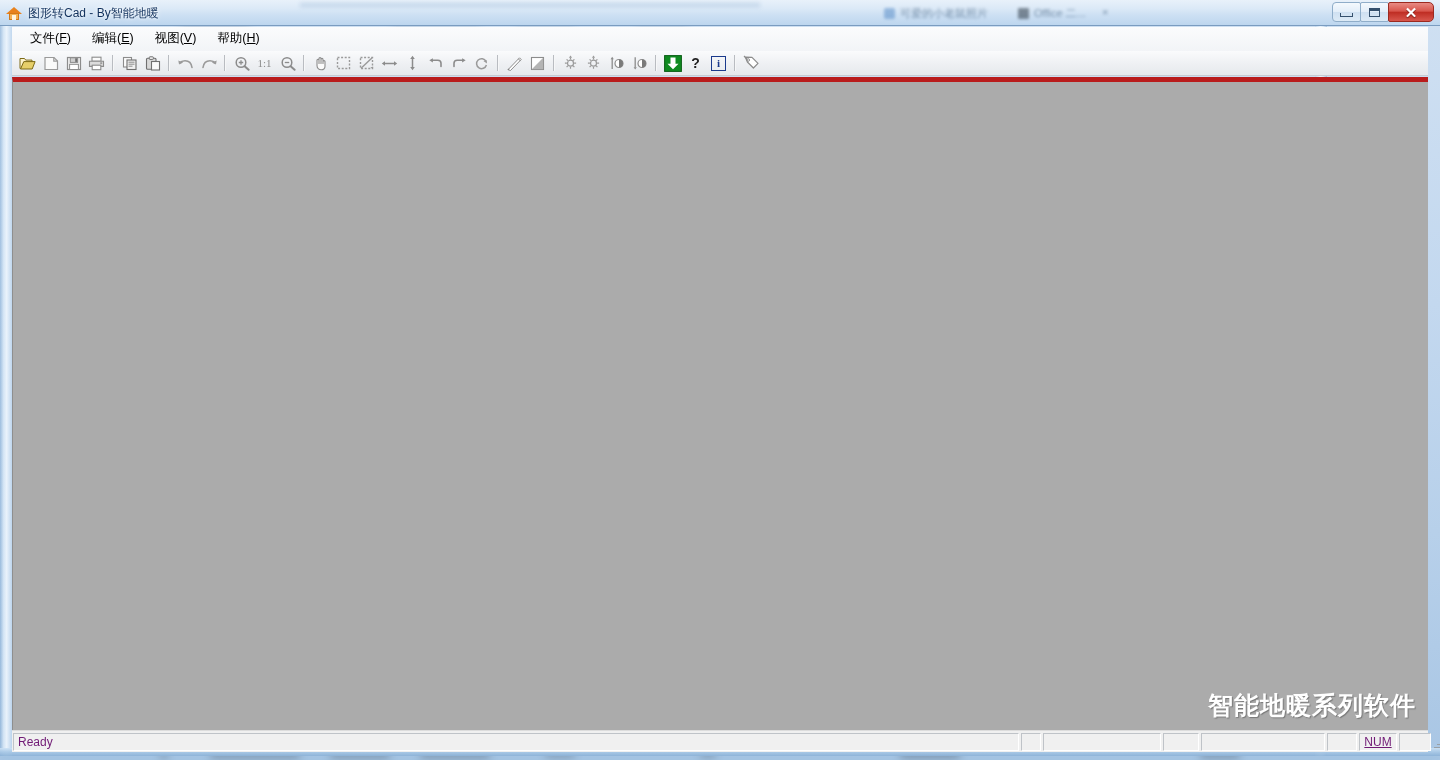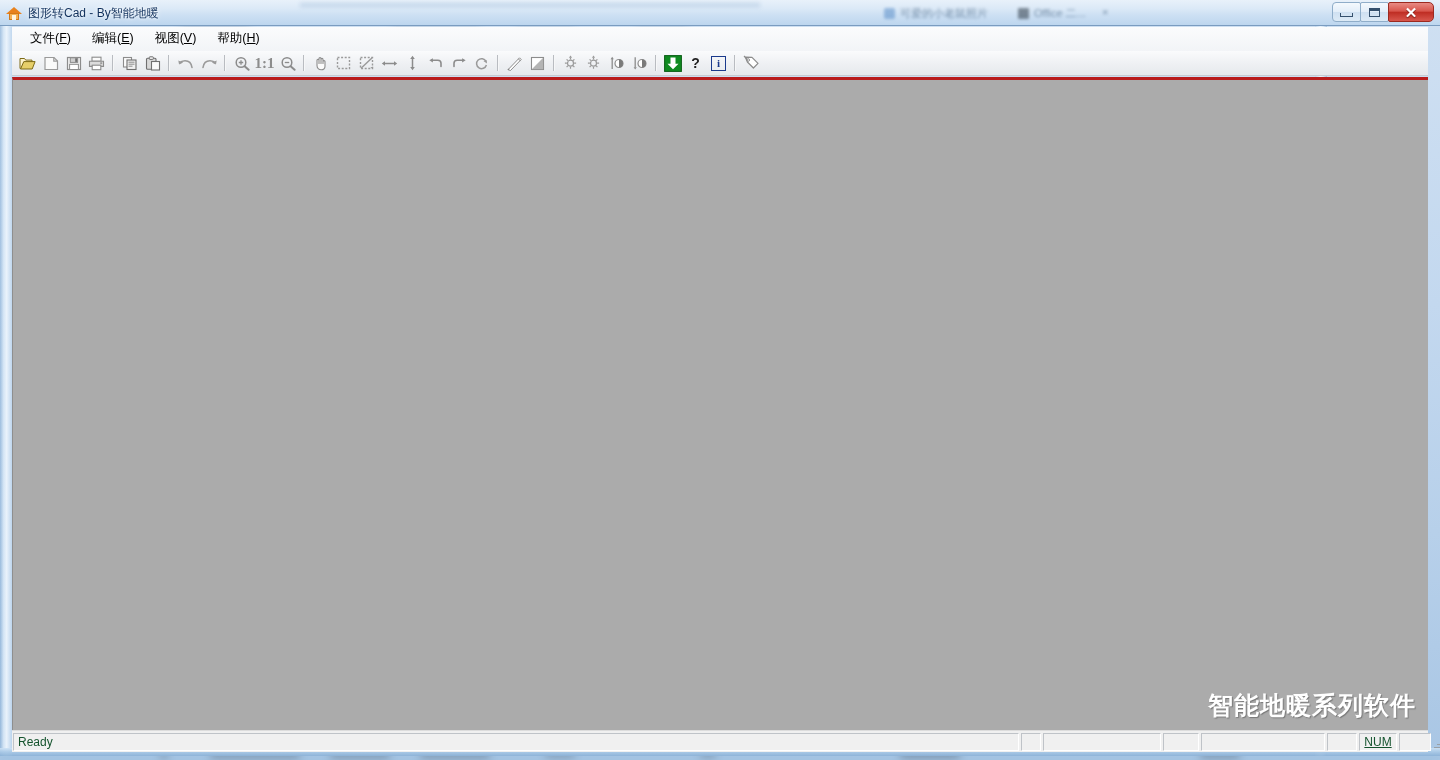--- a/index.html
+++ b/index.html
@@ -249,21 +249,21 @@
   }
   .tb-ico { display: block; }
 
   
   #client-area {
     position: absolute;
     left: 12px; top: 77px;
     width: 1416px;
     height: 653px;
     background: #ababab;
-    border-top: 3px solid #b91c1c;
+    border-top: 5px solid #b91c1c;
     border-left: 1px solid #8e8e8e;
     box-sizing: border-box;
     overflow: hidden;
   }
   #watermark {
     position: absolute;
     right: 12px;
     bottom: 8px;
     font-size: 25px;
     font-weight: bold;
@@ -289,21 +289,21 @@
   .sb-pane {
     height: 18px;
     border: 1px solid #bfc3c8;
     border-right-color: #ffffff;
     border-bottom-color: #ffffff;
     box-sizing: border-box;
     display: flex;
     align-items: center;
     padding: 0 4px;
     font-size: 12px;
-    color: #14532d;
+    color: #701a75;
     margin-left: 2px;
     background: #f0f0f0;
     white-space: nowrap;
     overflow: hidden;
   }
   .sb-pane.ready { flex: 0 0 1006px; margin-left: 1px; }
   .sb-grip {
     margin-left: auto;
     width: 16px; height: 16px;
     position: relative;
@@ -455,21 +455,21 @@
     <div class="tb-sep"></div>
 
     <div class="tb-btn">
       <svg class="tb-ico" width="16" height="15" viewBox="0 0 16 15">
         <circle cx="7" cy="6.5" r="4.8" fill="none" stroke="#8c8c8c" stroke-width="1.5"></circle>
         <path d="M10.6 10.2l4 3.6" stroke="#8c8c8c" stroke-width="2" stroke-linecap="round"></path>
         <path d="M4.8 6.5h4.4M7 4.3v4.4" stroke="#8c8c8c" stroke-width="1.3"></path>
       </svg>
     </div>
     <div class="tb-btn">
-      <span style="font-size:15px; color:#8c8c8c; font-weight:bold; font-family:'Liberation Serif',serif;">1:1</span>
+      <span style="font-size:11px; color:#8c8c8c; font-weight:normal; font-family:'Liberation Serif',serif;">1:1</span>
     </div>
     <div class="tb-btn">
       <svg class="tb-ico" width="16" height="15" viewBox="0 0 16 15">
         <circle cx="7" cy="6.5" r="4.8" fill="none" stroke="#8c8c8c" stroke-width="1.5"></circle>
         <path d="M10.6 10.2l4 3.6" stroke="#8c8c8c" stroke-width="2" stroke-linecap="round"></path>
         <path d="M4.8 6.5h4.4" stroke="#8c8c8c" stroke-width="1.3"></path>
       </svg>
     </div>
 
     <div class="tb-sep"></div>

